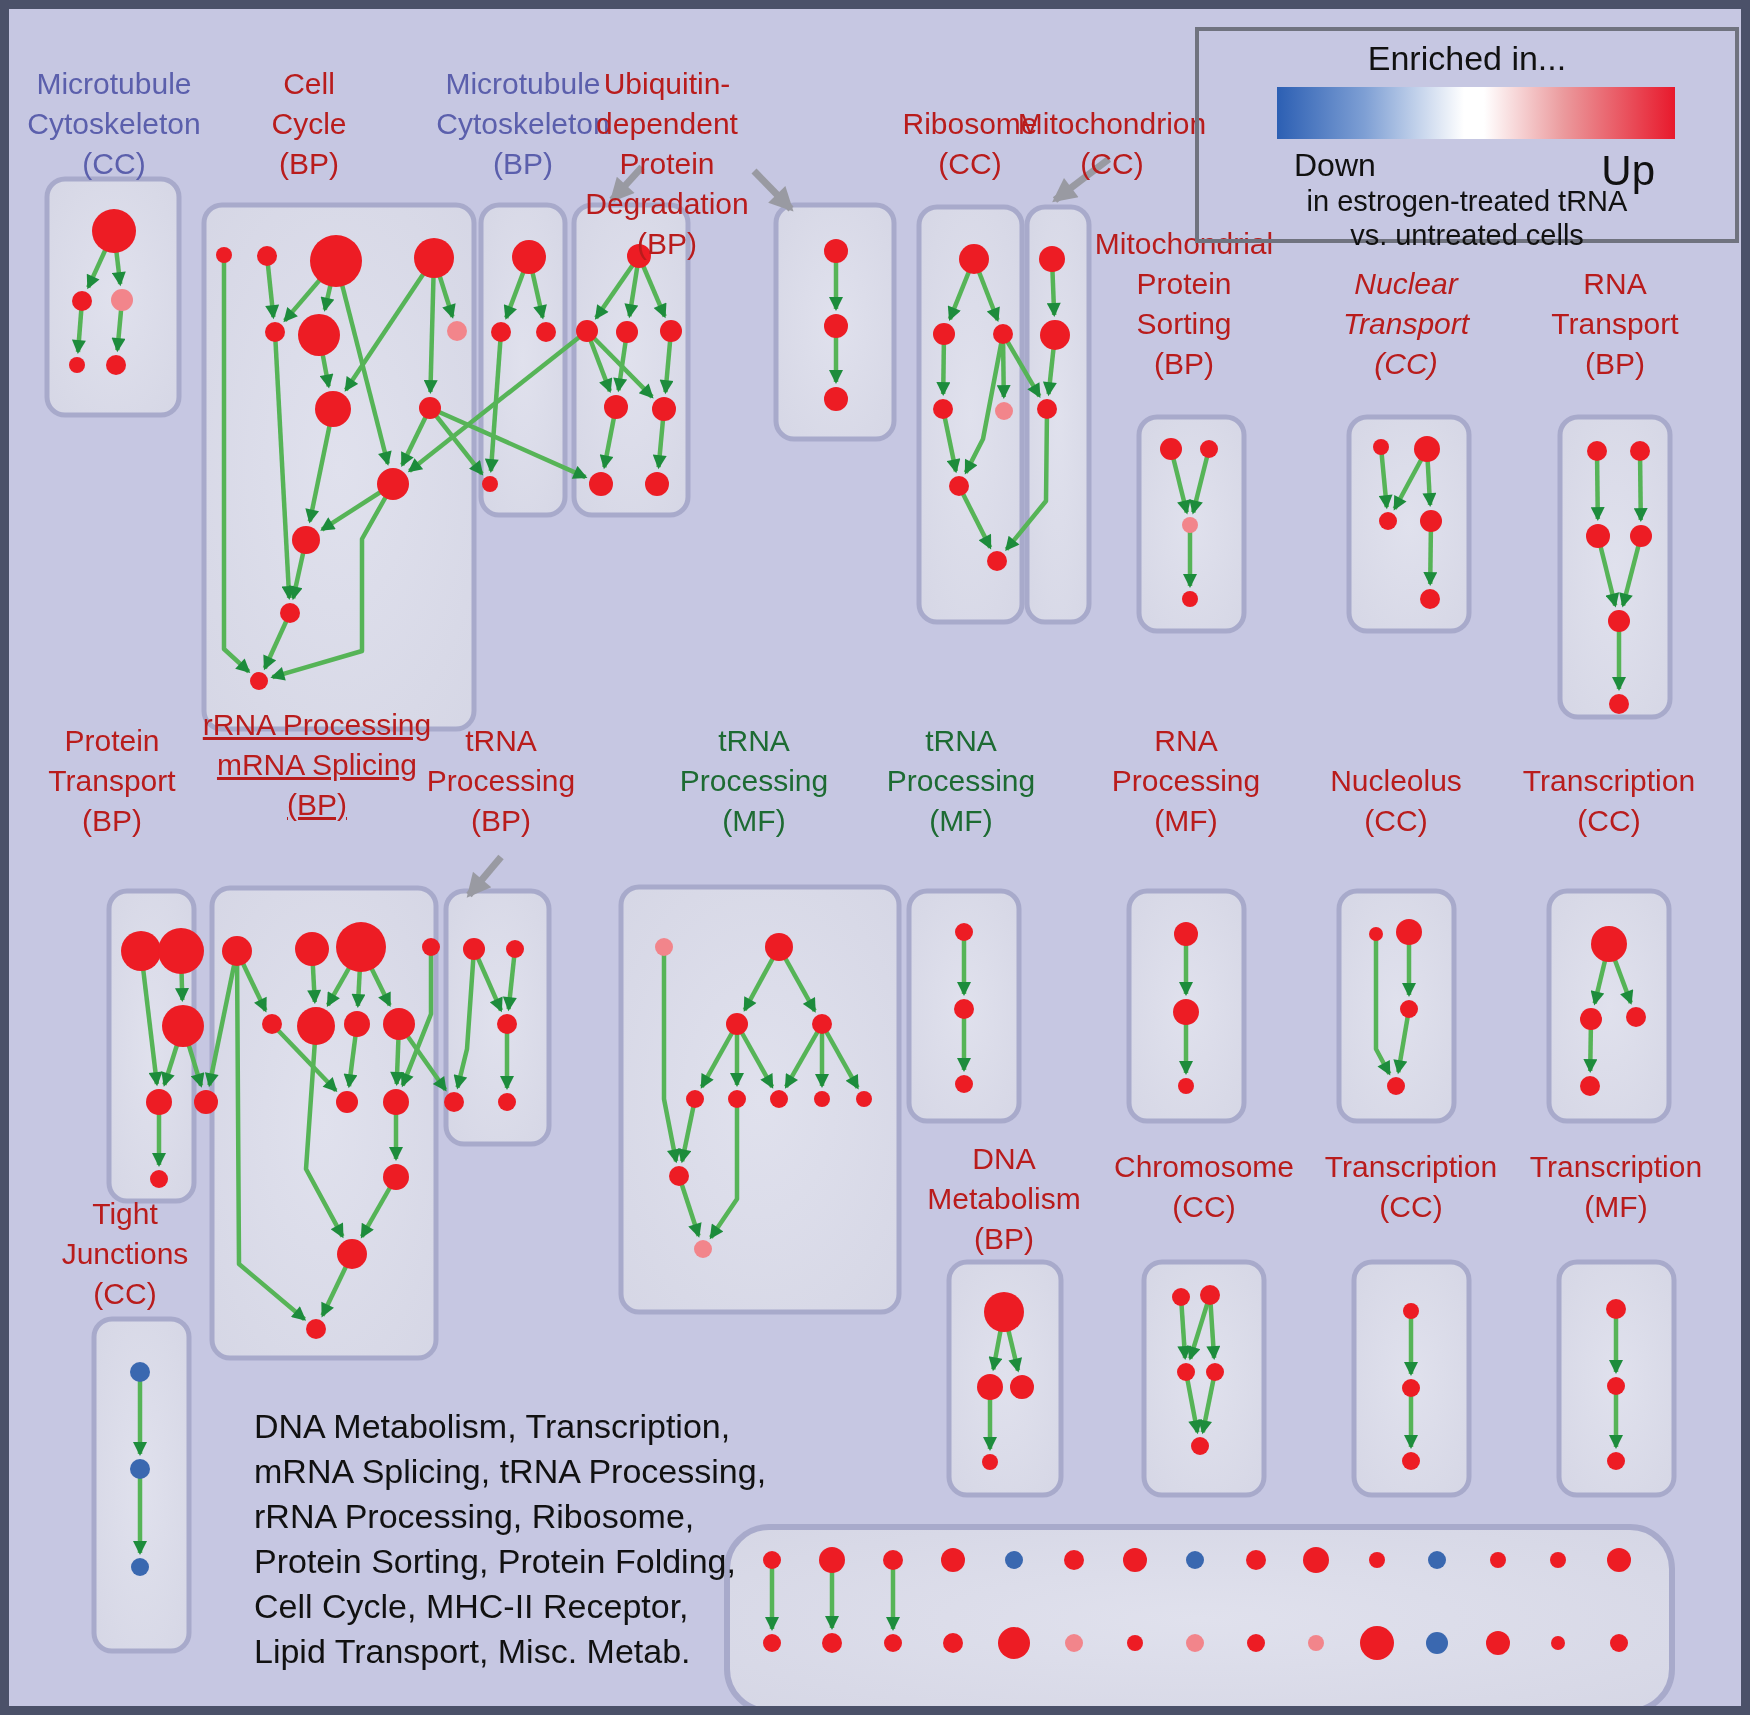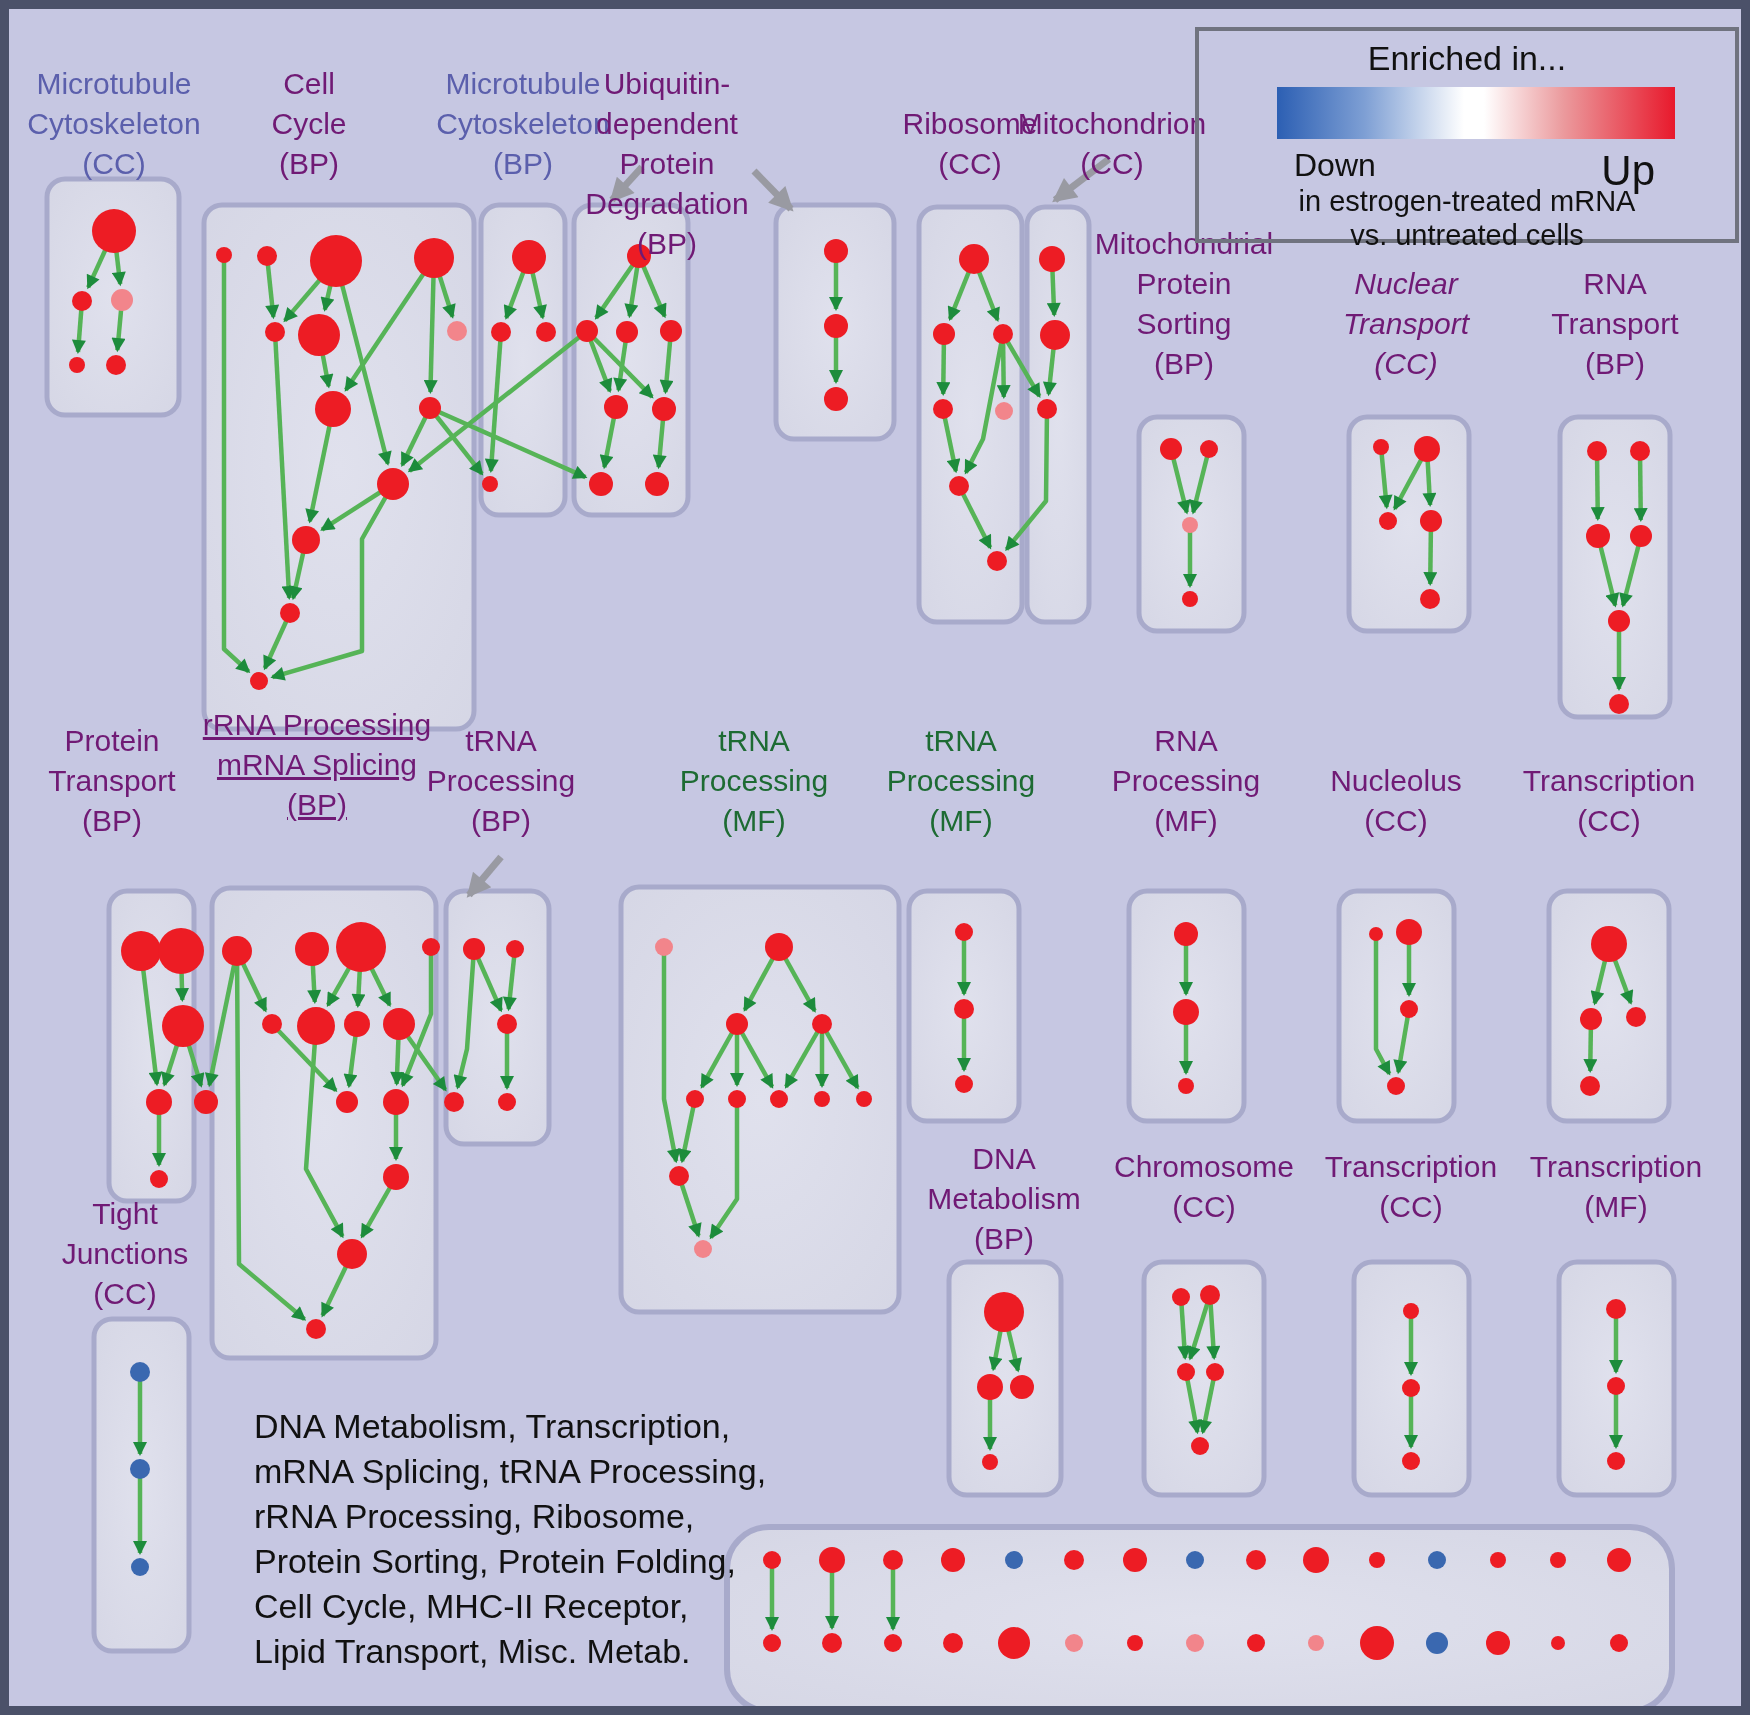--- a/index.html
+++ b/index.html
@@ -13,21 +13,21 @@
     font-family:"Liberation Sans", sans-serif;
   }
   #net{position:absolute;left:0;top:0;}
   .box{fill:url(#boxgrad);stroke:#a8aacb;stroke-width:5;}
   .bigbox{fill:url(#boxgrad);stroke:#a8aacb;stroke-width:6;}
   .edge{fill:none;stroke:#56b457;stroke-width:4.5;stroke-linejoin:round;}
   .grayline{stroke:#999aa2;stroke-width:7;fill:none;}
   .clabel{
     position:absolute;transform:translateX(-50%);
     text-align:center;white-space:pre-line;
-    font-size:30px;line-height:40px;color:#701a75;
+    font-size:30px;line-height:40px;color:#b91c1c;
   }
   .clabel.purple{color:#5b5fac;}
   .clabel.green{color:#1d6b33;}
   #misc-text{
     position:absolute;left:245px;top:1395px;
     font-size:34px;line-height:45px;color:#111;
     white-space:pre-line;
   }
   #legend{
     position:absolute;left:1186px;top:18px;width:544px;height:216px;
@@ -441,21 +441,21 @@
       <div class="clabel" style="left: 116px; top: 1185px;">Tight
 Junctions
 (CC)</div>
     </div>
 
   <div id="legend">
     <div id="legend-title">Enriched in...</div>
     <div id="legend-gradient"></div>
     <div id="legend-down">Down</div>
     <div id="legend-up">Up</div>
-    <div id="legend-sub1">in estrogen-treated mRNA</div>
+    <div id="legend-sub1">in estrogen-treated tRNA</div>
     <div id="legend-sub2">vs. untreated cells</div>
   </div>
 
   <div id="misc-text">DNA Metabolism, Transcription,
 mRNA Splicing, tRNA Processing,
 rRNA Processing, Ribosome,
 Protein Sorting, Protein Folding,
 Cell Cycle, MHC-II Receptor,
 Lipid Transport, Misc. Metab.</div>
 

